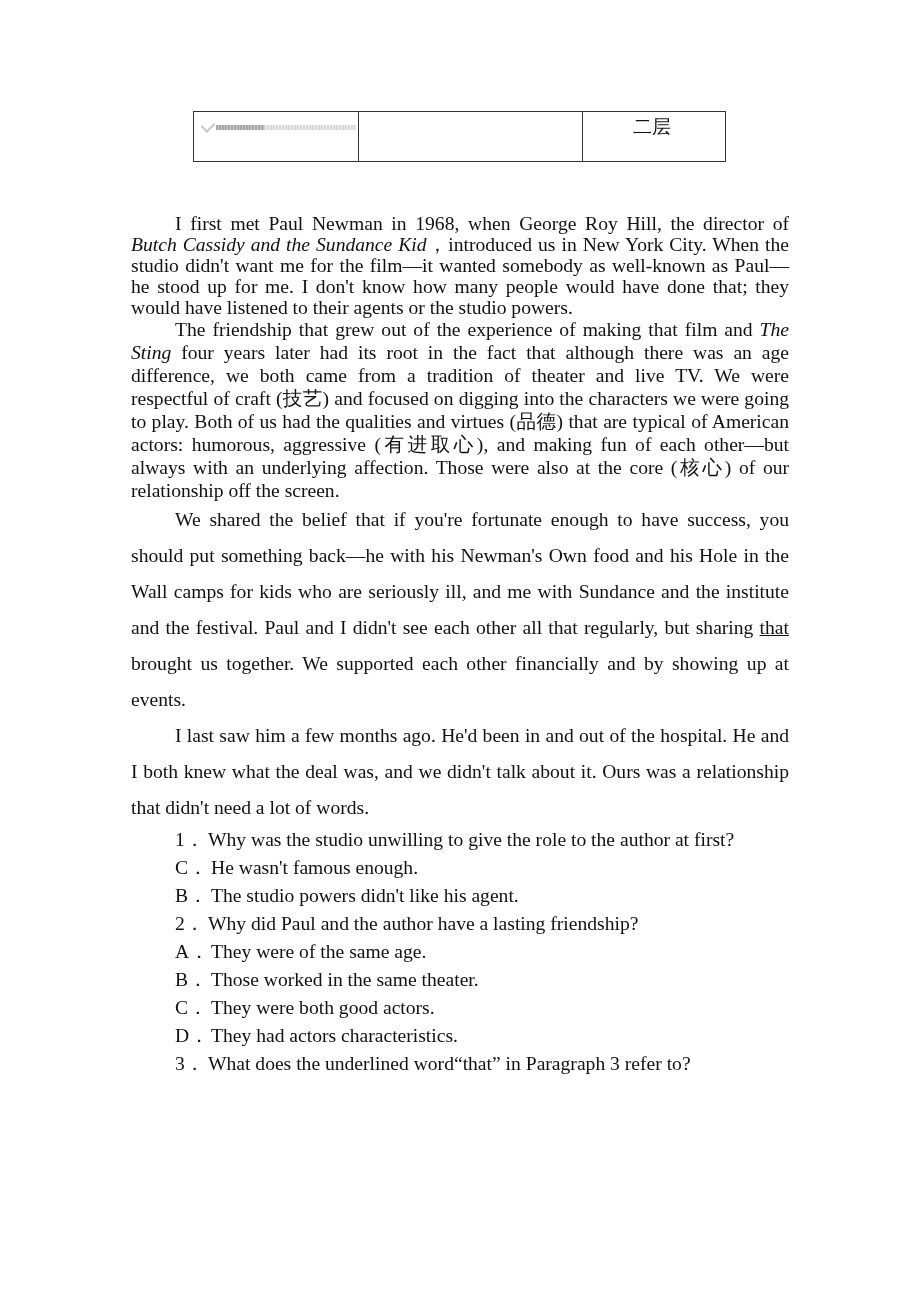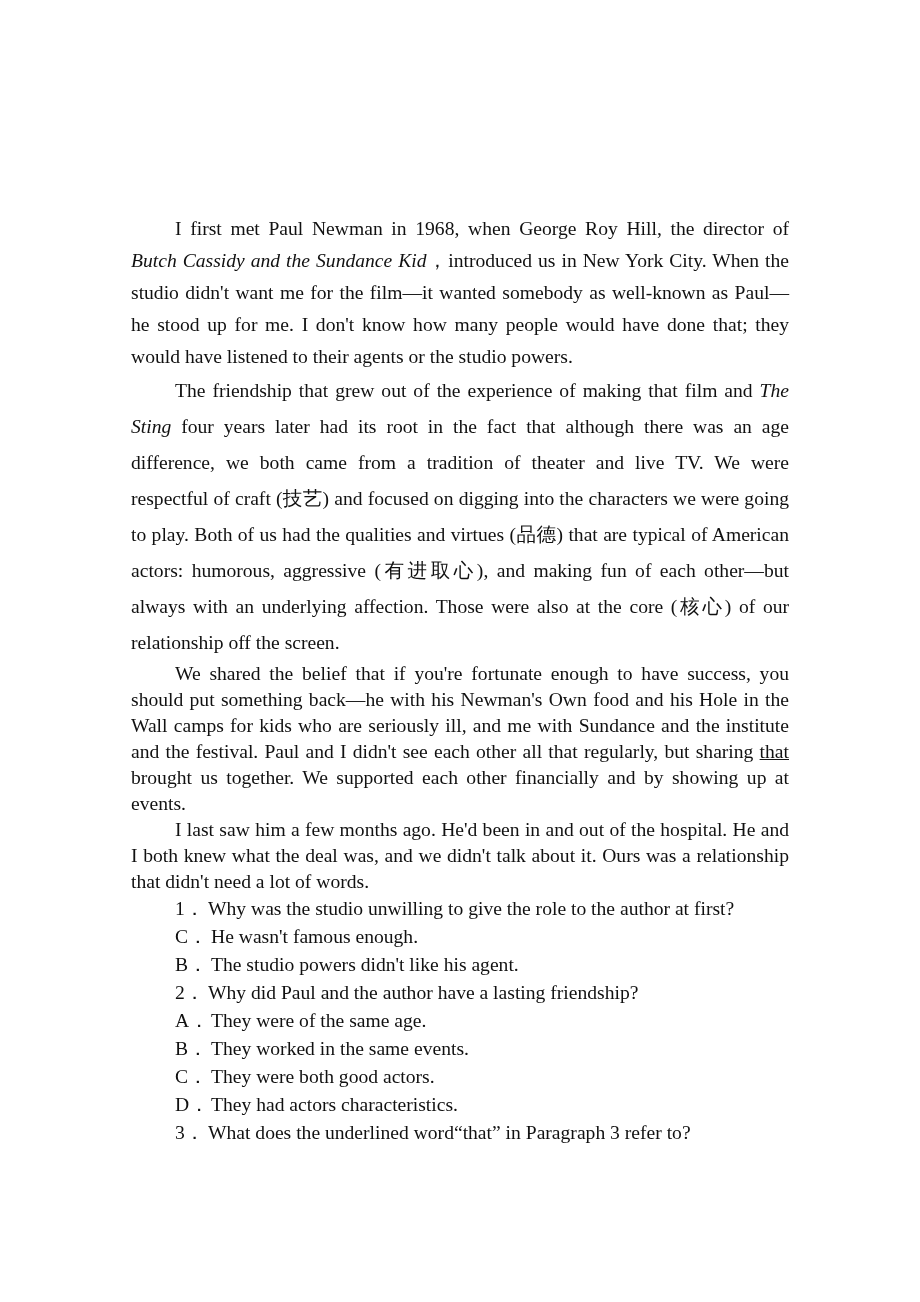--- a/index.html
+++ b/index.html
@@ -10,55 +10,70 @@
   .c1 { width: 164px; }
   .c2 { width: 223px; }
   .c3 { width: 142px; text-align: center; font-family: "DejaVu Sans", sans-serif; font-size: 19px; line-height: 26px; padding-left: 0; }
   .c3 span { position: relative; left: -2px; top: 1px; }
   .smudge { display: flex; align-items: center; margin: 11px 0 0 8px; height: 8px; }
   .smudge .check { width: 10px; height: 7px; border-left: 2px solid #c8c8c8; border-bottom: 2px solid #c8c8c8; transform: rotate(-45deg); margin-right: 2px; margin-top: -3px; }
   .smudge .bar1 { width: 48px; height: 5px; background: repeating-linear-gradient(90deg,#a8a8a8 0 2px,#c8c8c8 2px 3px); }
   .smudge .bar2 { width: 92px; height: 5px; background: repeating-linear-gradient(90deg,#d8d8d8 0 2px,#f0f0f0 2px 3px); }
   .content { position: absolute; left: 131px; top: 213px; width: 658px; font-family: "Liberation Serif", serif; font-size: 19.6px; }
   .heading { font-family: "DejaVu Sans", sans-serif; font-size: 18px; padding-left: 44px; height: 27px; line-height: 27px; letter-spacing: 0px; }
-  .para { text-align: justify; line-height: 32px; text-indent: 44px; margin: 0; }
-  .p2 { line-height: 36px; }
-  .p3 { line-height: 26px; }
+  .para { text-align: justify; line-height: 21px; text-indent: 44px; margin: 0; }
+  .p2 { line-height: 23px; }
+  .p3 { line-height: 36px; }
   .para i { font-style: italic; }
   .para u { text-decoration: underline; }
   .q { padding-left: 44px; line-height: 28px; white-space: nowrap; }
   .q .num { display: inline-block; width: 33px; }
   .opt .num { display: inline-block; width: 36px; }
 </style>
 </head>
 <body>
 
 <div class="page">
 
+  <table class="hdr">
+    <tbody>
+        <tr>
+      <td class="c1">
+        <div class="smudge">
+          <div class="check"></div>
+          <div class="bar1"></div>
+          <div class="bar2"></div>
+        </div>
+      </td>
+      <td class="c2"></td>
+      <td class="c3"><span>二层</span></td>
+    </tr>
+  </tbody>
+    </table>
 
   <div class="content">
 
     <p class="para"><span>I first met Paul Newman in 1968, when George Roy Hill, the director of </span><i>Butch Cassidy and the Sundance Kid</i><span>，introduced us in New York City. When the studio didn't want me for the film—it wanted somebody as well-known as Paul—he stood up for me. I don't know how many people would have done that; they would have listened to their agents or the studio powers.</span></p>
 
     <p class="para p2"><span>The friendship that grew out of the experience of making that film and </span><i>The Sting</i><span> four years later had its root in the fact that although there was an age difference, we both came from a tradition of theater and live TV. We were respectful of craft (技艺) and focused on digging into the characters we were going to play. Both of us had the qualities and virtues (品德) that are typical of American actors: humorous, aggressive (有进取心), and making fun of each other—but always with an underlying affection. Those were also at the core (核心) of our relationship off the screen.</span></p>
 
     <p class="para p3"><span>We shared the belief that if you're fortunate enough to have success, you should put something back—he with his Newman's Own food and his Hole in the Wall camps for kids who are seriously ill, and me with Sundance and the institute and the festival. Paul and I didn't see each other all that regularly, but sharing </span><u>that</u><span> brought us together. We supported each other financially and by showing up at events.</span></p>
 
     <p class="para p3">I last saw him a few months ago. He'd been in and out of the hospital. He and I both knew what the deal was, and we didn't talk about it. Ours was a relationship that didn't need a lot of words.</p>
 
     <div>
       <div class="q"><span class="num">1．</span><span>Why was the studio unwilling to give the role to the author at first?</span></div>
       <div class="q opt"><span class="num">C．</span><span>He wasn't famous enough.</span></div>
       <div class="q opt"><span class="num">B．</span><span>The studio powers didn't like his agent.</span></div>
     </div>
 
     <div>
       <div class="q"><span class="num">2．</span><span>Why did Paul and the author have a lasting friendship?</span></div>
       <div class="q opt"><span class="num">A．</span><span>They were of the same age.</span></div>
-      <div class="q opt"><span class="num">B．</span><span>They worked in the same events.</span></div>
+      <div class="q opt"><span class="num">B．</span><span>Those worked in the same theater.</span></div>
       <div class="q opt"><span class="num">C．</span><span>They were both good actors.</span></div>
       <div class="q opt"><span class="num">D．</span><span>They had actors characteristics.</span></div>
     </div>
 
     <div>
       <div class="q"><span class="num">3．</span><span>What does the underlined word“that” in Paragraph 3 refer to?</span></div>
     </div>
   </div>
 </div>
 

